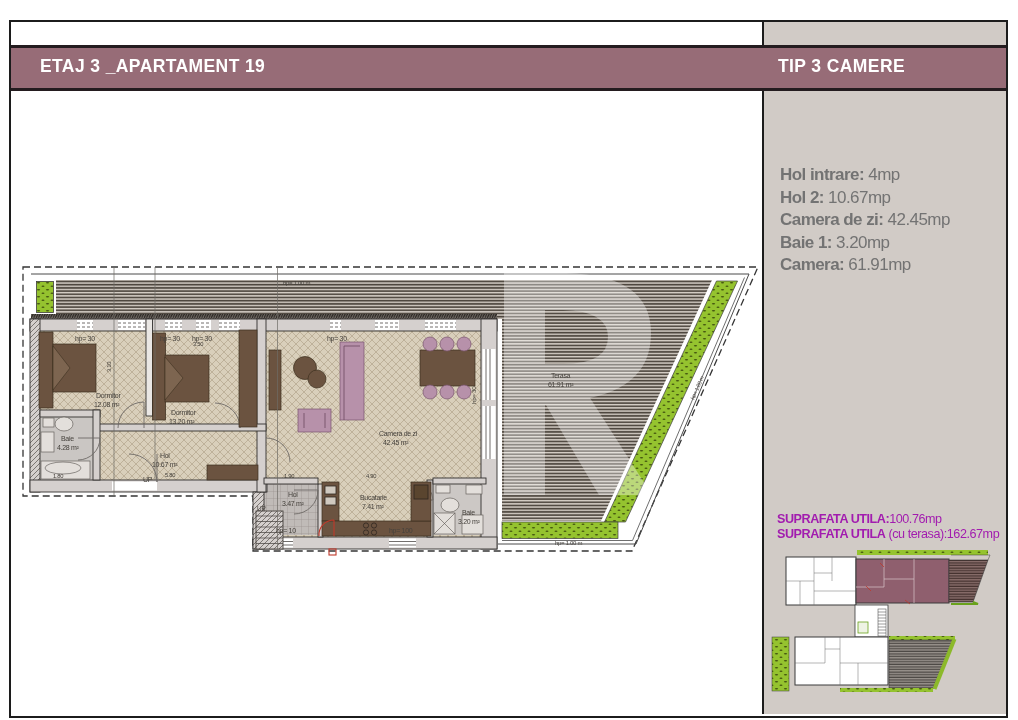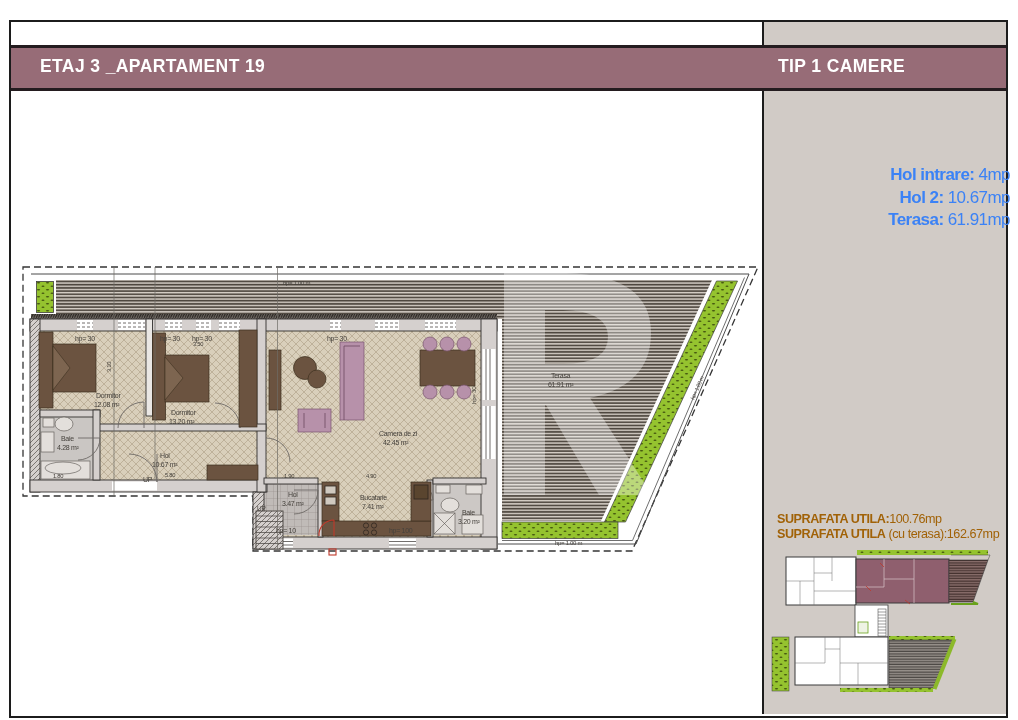--- a/index.html
+++ b/index.html
@@ -2,37 +2,39 @@
 <html><head>
 <meta charset="utf-8">
 <style>
 html,body{margin:0;padding:0;width:1018px;height:720px;background:#ffffff;
 font-family:"Liberation Sans",sans-serif;overflow:hidden;}
 #page{position:absolute;left:0;top:8px;width:1018px;height:720px;}
 #border{position:absolute;left:9px;top:12px;width:995px;height:694px;border:2px solid #1c1c1c;}
 #side{position:absolute;left:762px;top:14px;width:242px;height:692px;background:#d1cbc6;border-left:2.5px solid #1c1c1c;}
 #bar{position:absolute;left:11px;top:37px;width:995px;height:40px;background:#976c77;border-top:3px solid #241c1f;border-bottom:3px solid #241c1f;}
 .barTxt{position:absolute;top:8px;color:#ffffff;font-weight:bold;font-size:17.5px;letter-spacing:0.4px;}
-#roomlist{position:absolute;left:780px;top:156px;width:230px;font-size:17px;line-height:22.6px;color:#3b82f6;letter-spacing:-0.55px;text-align:right;}
-#supra{position:absolute;left:777px;top:504px;width:235px;font-size:12.6px;line-height:15.2px;color:#a16207;letter-spacing:-0.45px;white-space:nowrap;}
+#roomlist{position:absolute;left:780px;top:156px;width:230px;font-size:17px;line-height:22.6px;color:#737373;letter-spacing:-0.55px;}
+#supra{position:absolute;left:777px;top:504px;width:235px;font-size:12.6px;line-height:15.2px;color:#a21caf;letter-spacing:-0.45px;white-space:nowrap;}
 svg{position:absolute;left:0;top:0;}
 </style>
 </head>
 <body>
 <div id="page">
 <div id="border"></div>
 <div id="side"></div>
 <div id="bar">
 <span class="barTxt" style="left:29px">ETAJ 3 _APARTAMENT 19</span>
-<span class="barTxt" style="left:767px">TIP 1 CAMERE</span>
+<span class="barTxt" style="left:767px">TIP 3 CAMERE</span>
 </div>
 <div id="roomlist">
 <div><b>Hol intrare:</b> 4mp</div>
 <div><b>Hol 2:</b> 10.67mp</div>
-<div><b>Terasa:</b> 61.91mp</div>
+<div><b>Camera de zi:</b> 42.45mp</div>
+<div><b>Baie 1:</b> 3.20mp</div>
+<div><b>Camera:</b> 61.91mp</div>
 </div>
 <div id="supra">
 <div><b>SUPRAFATA UTILA:</b>100.76mp</div>
 <div><b>SUPRAFATA UTILA</b> (cu terasa):162.67mp</div>
 </div>
 <svg width="1018" height="720" viewBox="0 0 1018 720">
 <defs>
 <pattern id="st" width="4" height="3.2" patternUnits="userSpaceOnUse">
 <rect width="4" height="3.2" fill="#d6cfc7"></rect>
           <rect width="4" height="1.7" y="0.6" fill="#4c453d"></rect>

